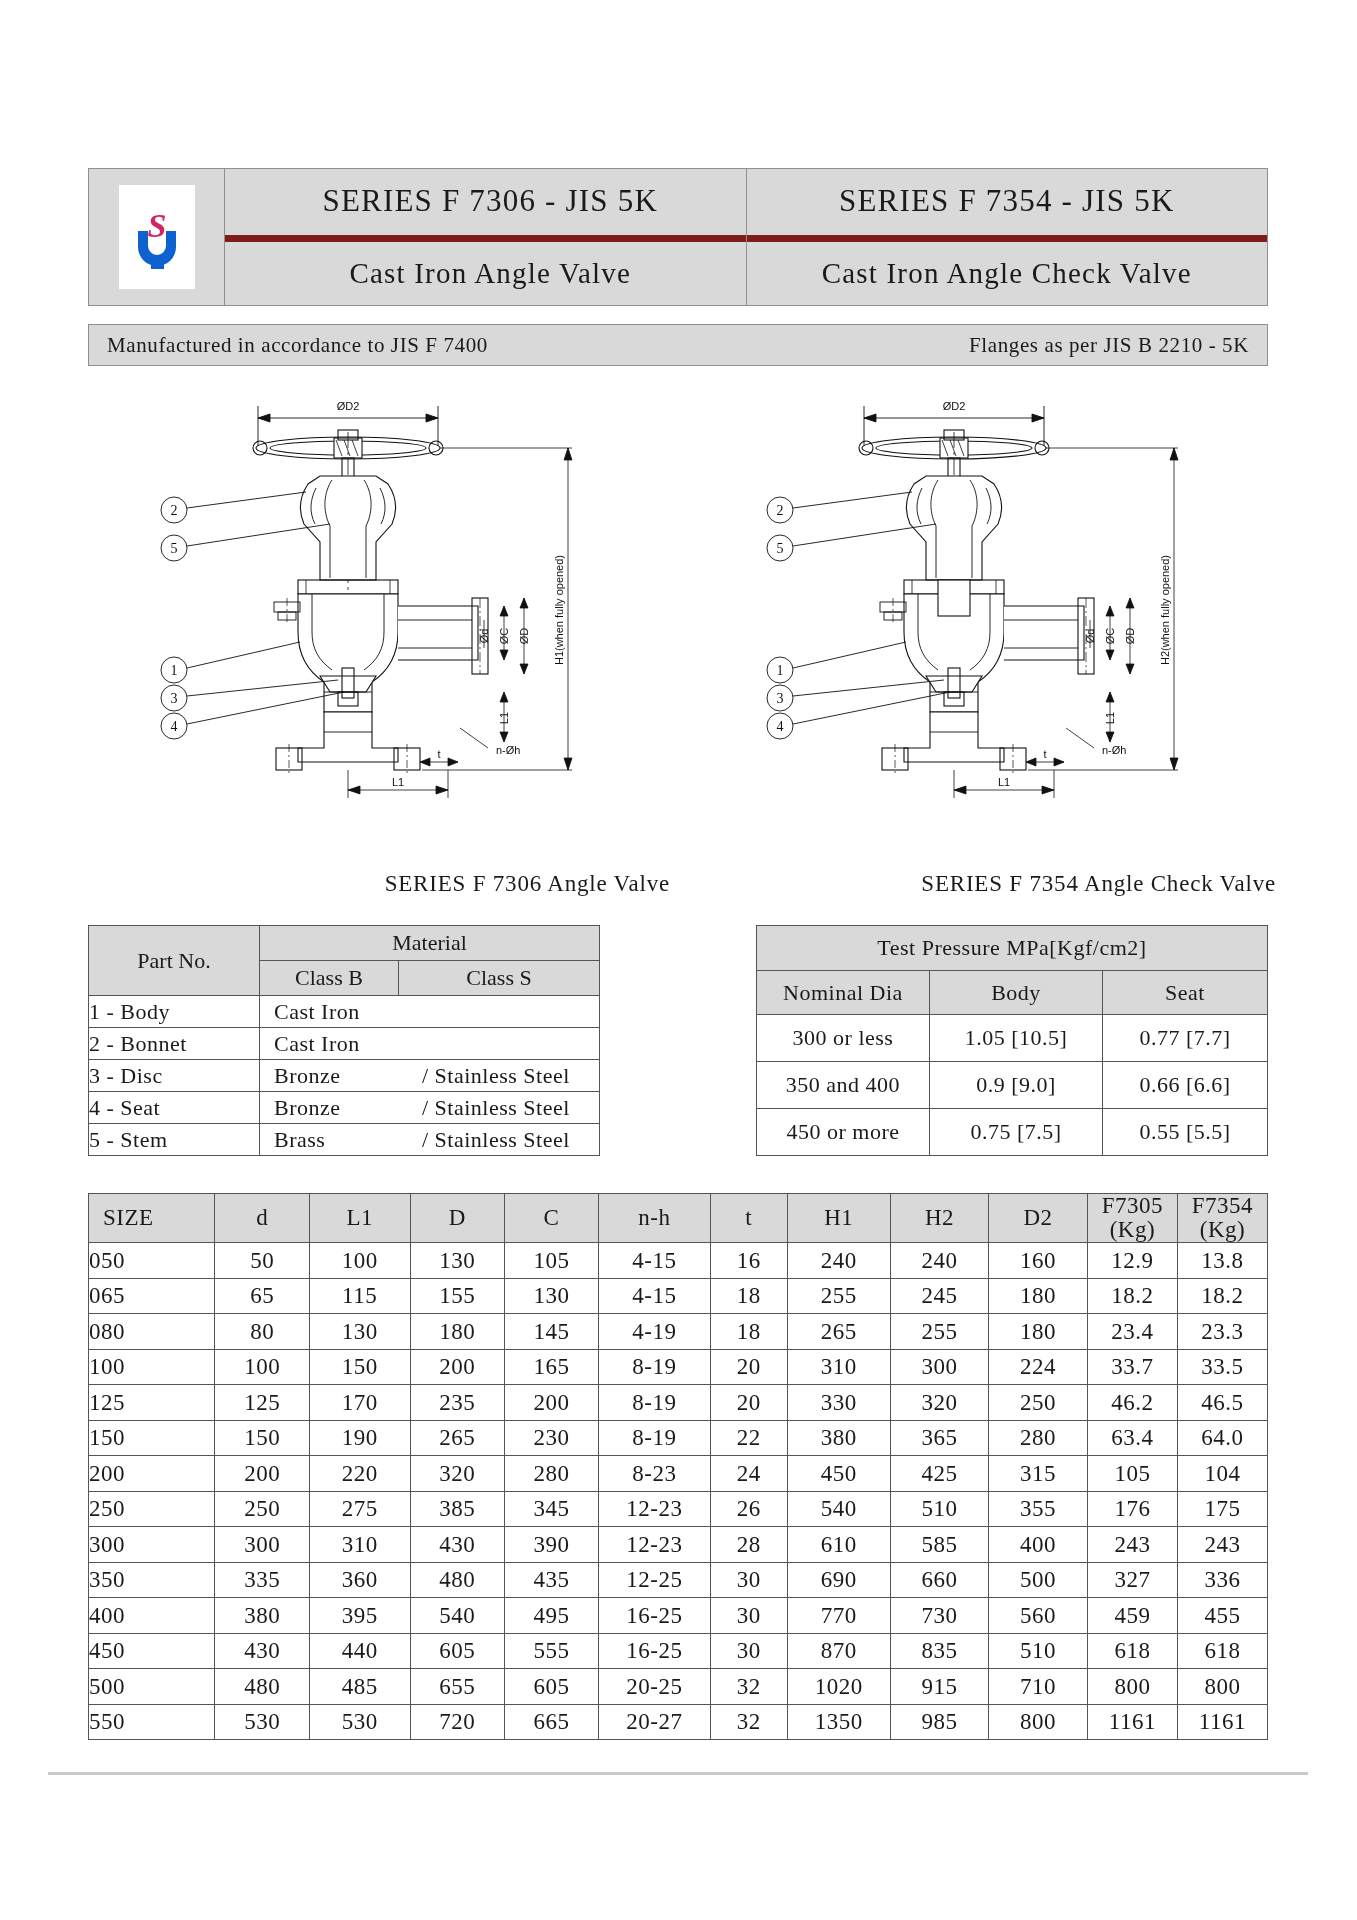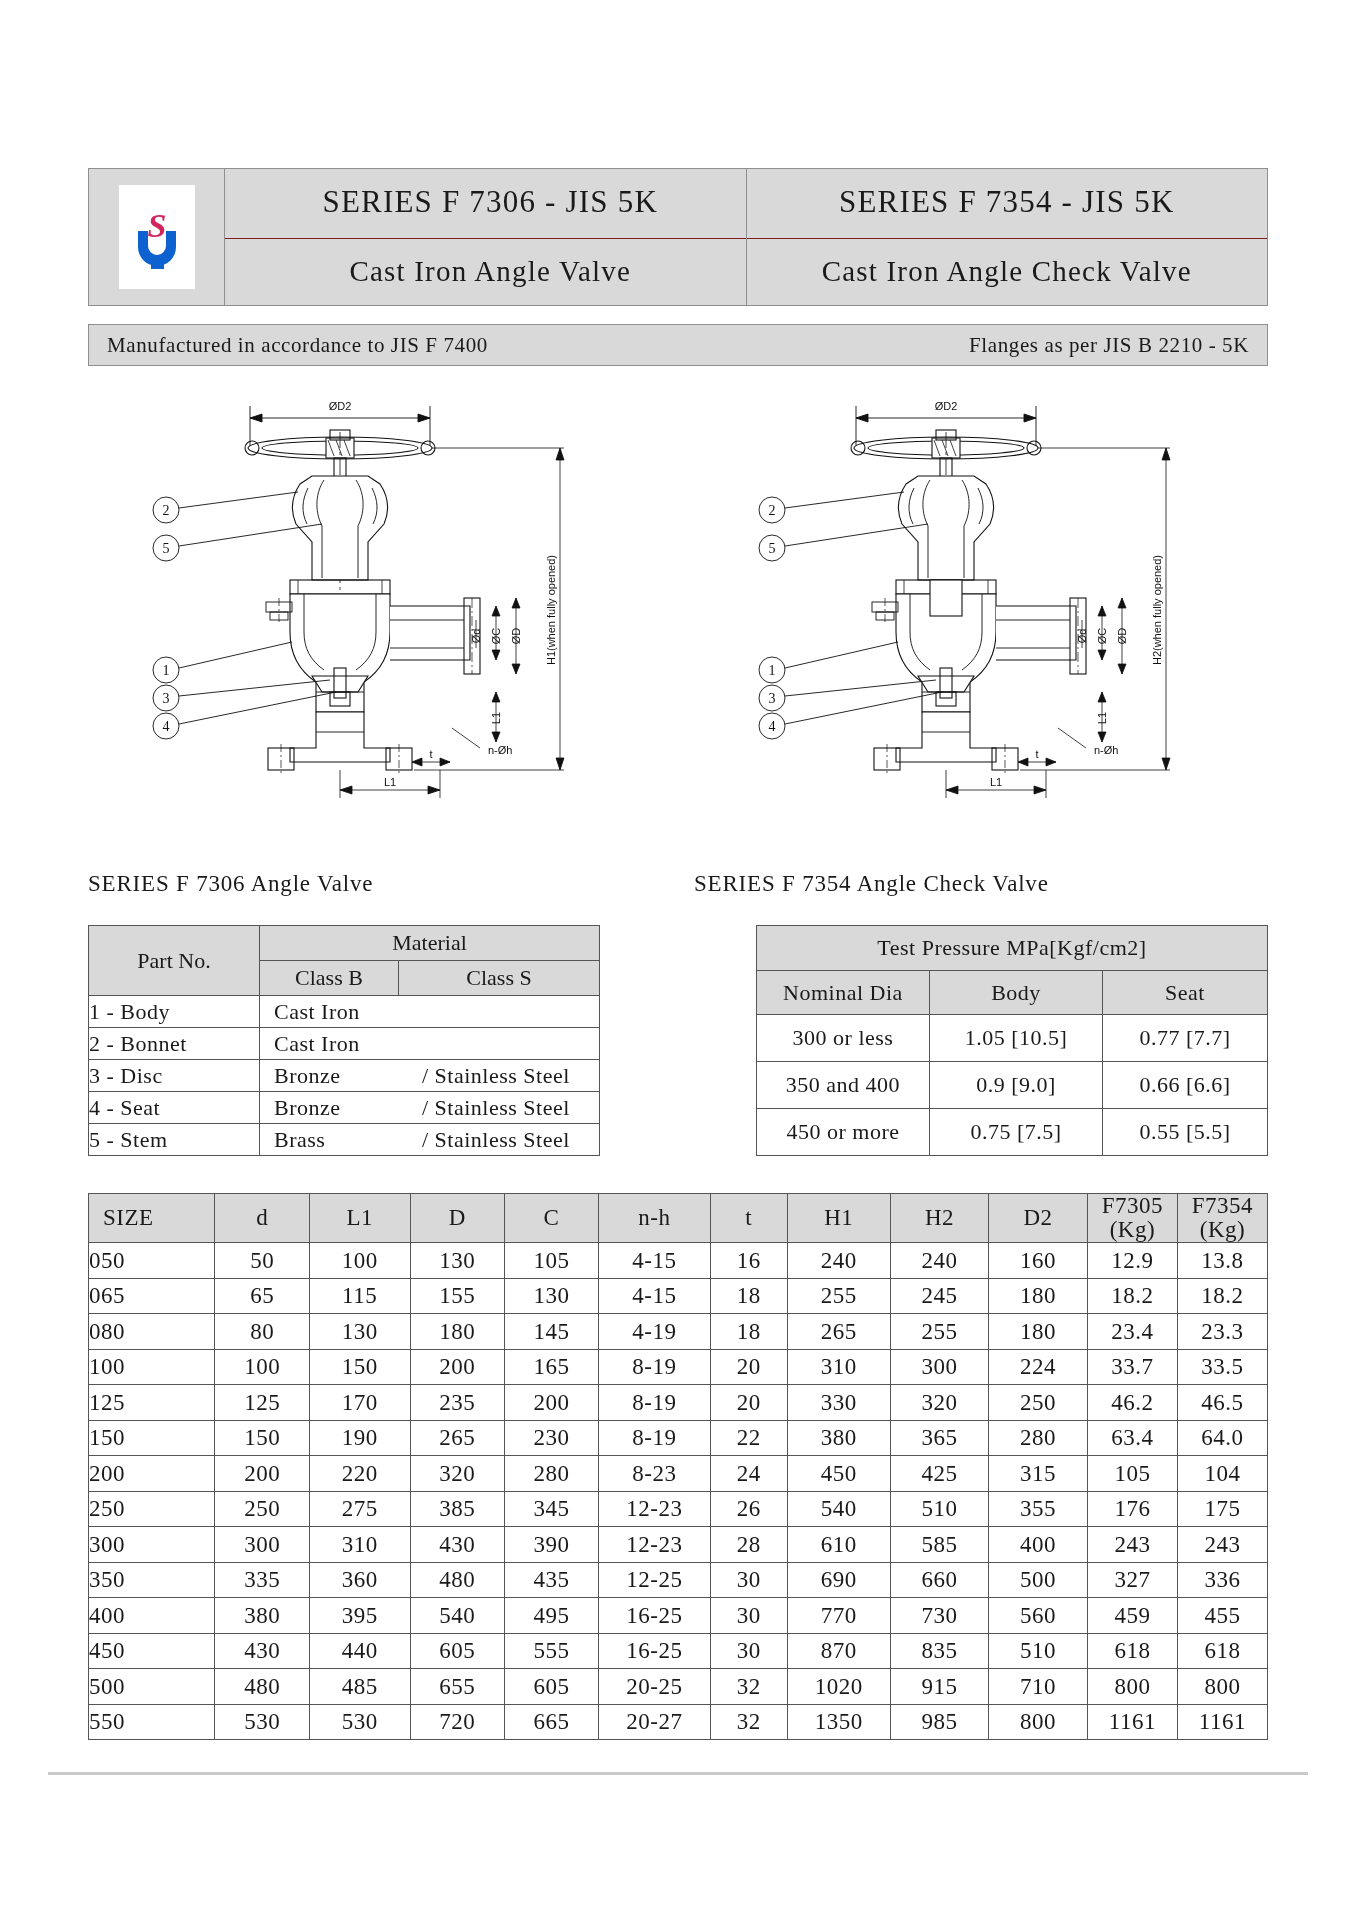--- a/index.html
+++ b/index.html
@@ -68,21 +68,21 @@
     letter-spacing: 1.2px;
     padding-bottom: 2px;
   }
   .title-sub {
     flex: 1;
     display: flex;
     align-items: center;
     justify-content: center;
     font-size: 29px;
     letter-spacing: 1.2px;
-    border-top: 1px solid #7f1d1d;
+    border-top: 7px solid #7f1d1d;
   }
   .title-col.left .title-series,
   .title-col.left .title-sub { padding-left: 10px; }
 
   
   .notebar {
     position: absolute;
     left: 0;
     top: 324px;
     width: 1180px;
@@ -94,35 +94,35 @@
     align-items: center;
     justify-content: space-between;
     padding: 0 18px;
     font-size: 21px;
     letter-spacing: 0.6px;
   }
 
   
   .drawings {
     position: absolute;
-    left: 0;
+    left: 8px;
     top: 392px;
     width: 1180px;
     height: 505px;
     display: flex;
     gap: 32px;
   }
   .drawing { flex: 1; position: relative; }
   .drawing svg { position: absolute; left: 50%; top: 0; transform: translateX(-50%); }
   .drawing-caption {
     position: absolute;
     left: 0;
     bottom: 0;
     width: 100%;
-    text-align: left;
+    text-align: right;
     font-size: 23px;
     letter-spacing: 0.8px;
   }
 
   
   .small-tables {
     position: absolute;
     left: 0;
     top: 925px;
     width: 1180px;

